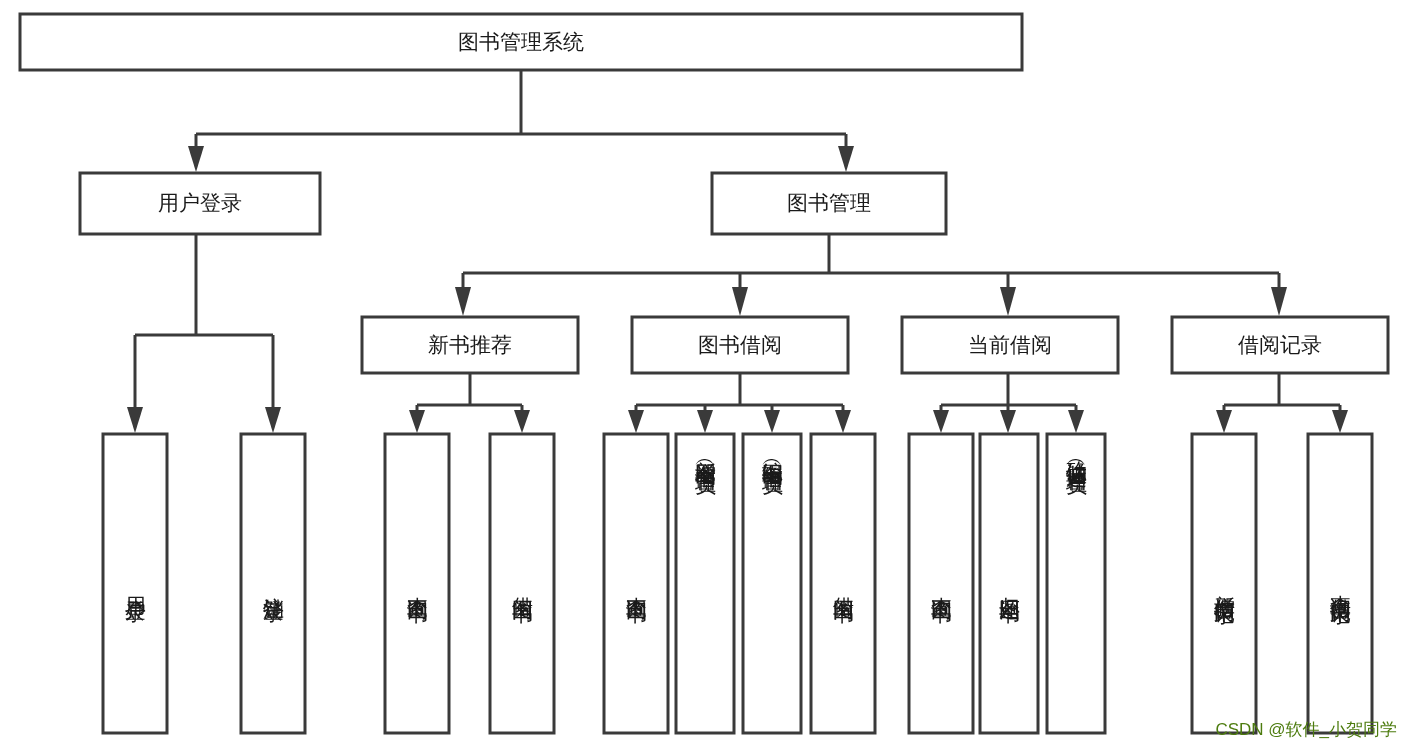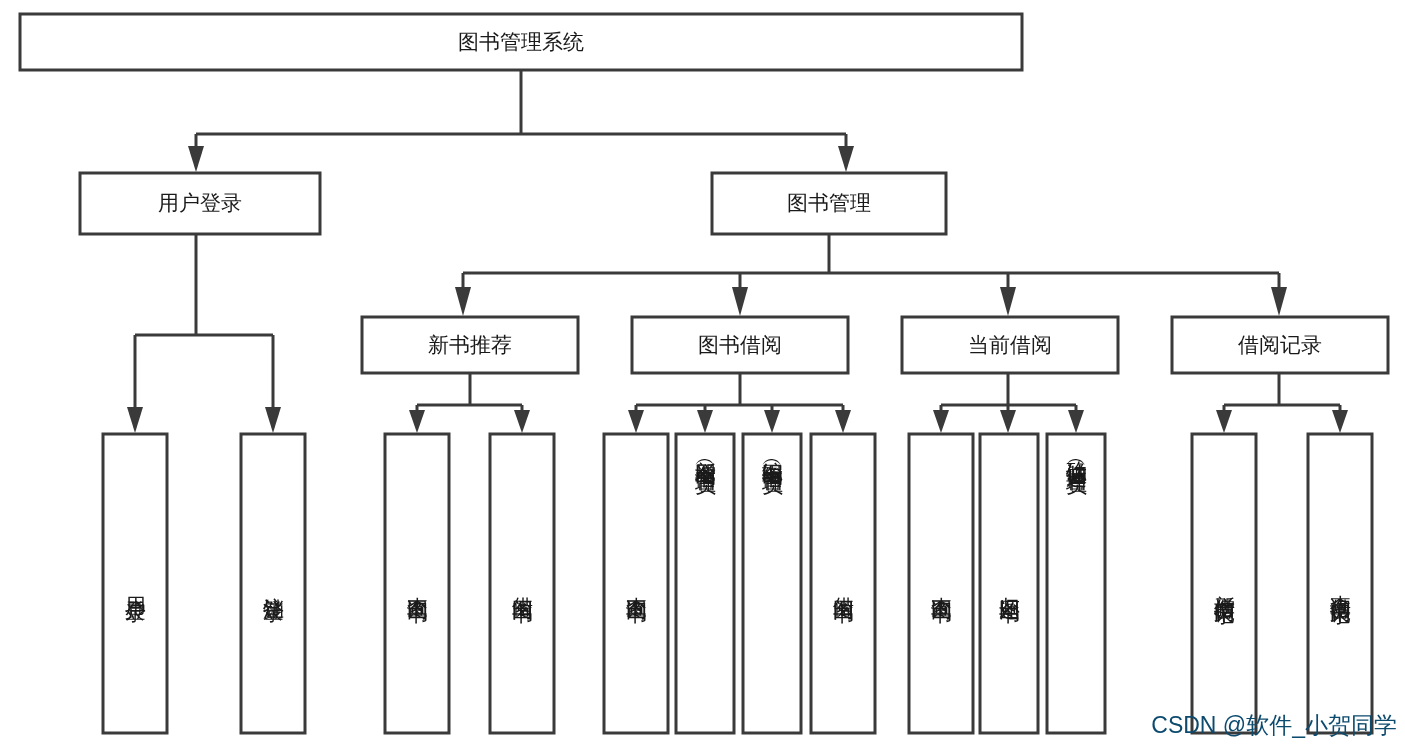--- a/index.html
+++ b/index.html
@@ -65,22 +65,22 @@
     color: #1a1a1a;
     letter-spacing: 2px;
     white-space: nowrap;
     text-align: center;
   }
   .watermark {
     position: absolute;
     right: 8px;
     bottom: 6px;
     font-family: "Liberation Sans", "DejaVu Sans", sans-serif;
-    font-size: 23px;
-    color: #0c4a6e;
+    font-size: 17px;
+    color: #4d7c0f;
     white-space: nowrap;
     pointer-events: none;
   }
 </style>
 </head>
 <body>
 
 <div id="diagram-root">
 
   <svg id="diagram-svg" viewBox="0 0 1405 747" xmlns="http://www.w3.org/2000/svg">

